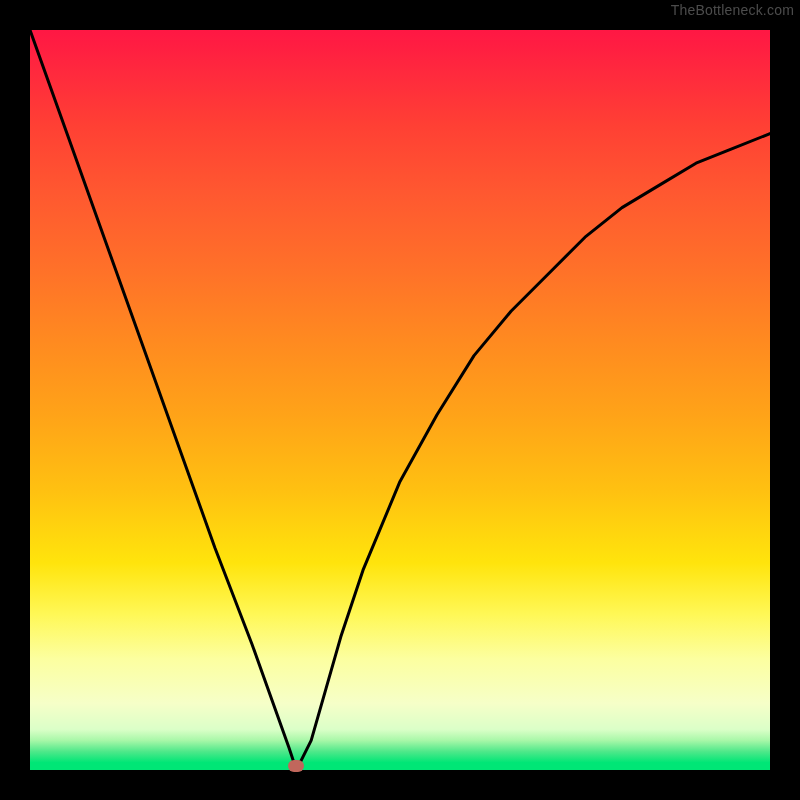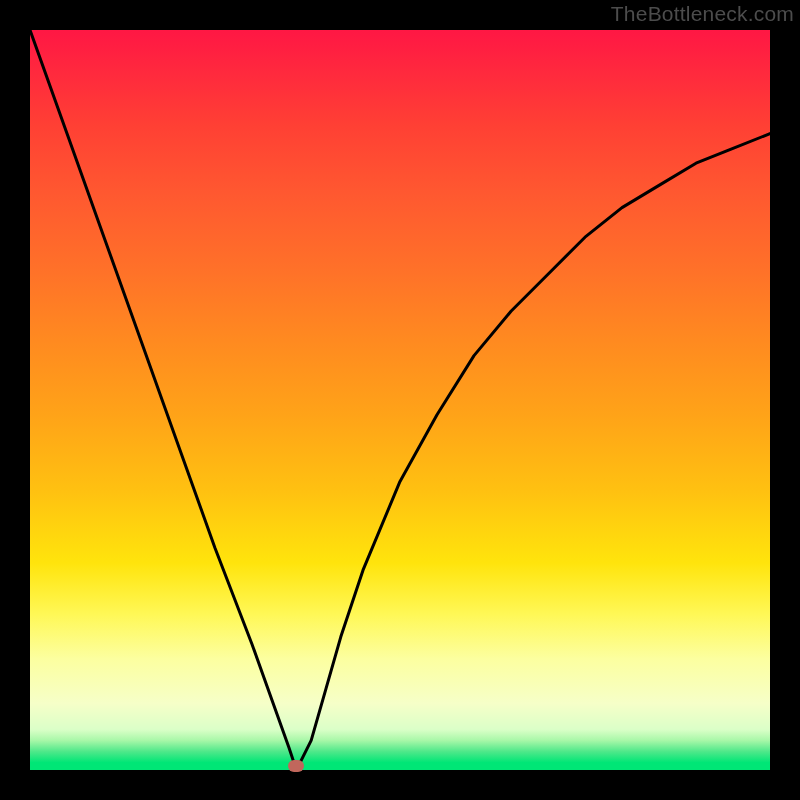--- a/index.html
+++ b/index.html
@@ -50,21 +50,21 @@
     left: 30px;
     top: 30px;
     width: 740px;
     height: 740px;
   }
   .watermark {
     position: absolute;
     top: 2px;
     right: 6px;
     color: #4c4c4c;
-    font-size: 21px;
+    font-size: 14px;
     letter-spacing: 0.2px;
     font-weight: 400;
   }
   .dot {
     position: absolute;
     width: 16px;
     height: 12px;
     border-radius: 6px;
     background: #c1675c;
   }

